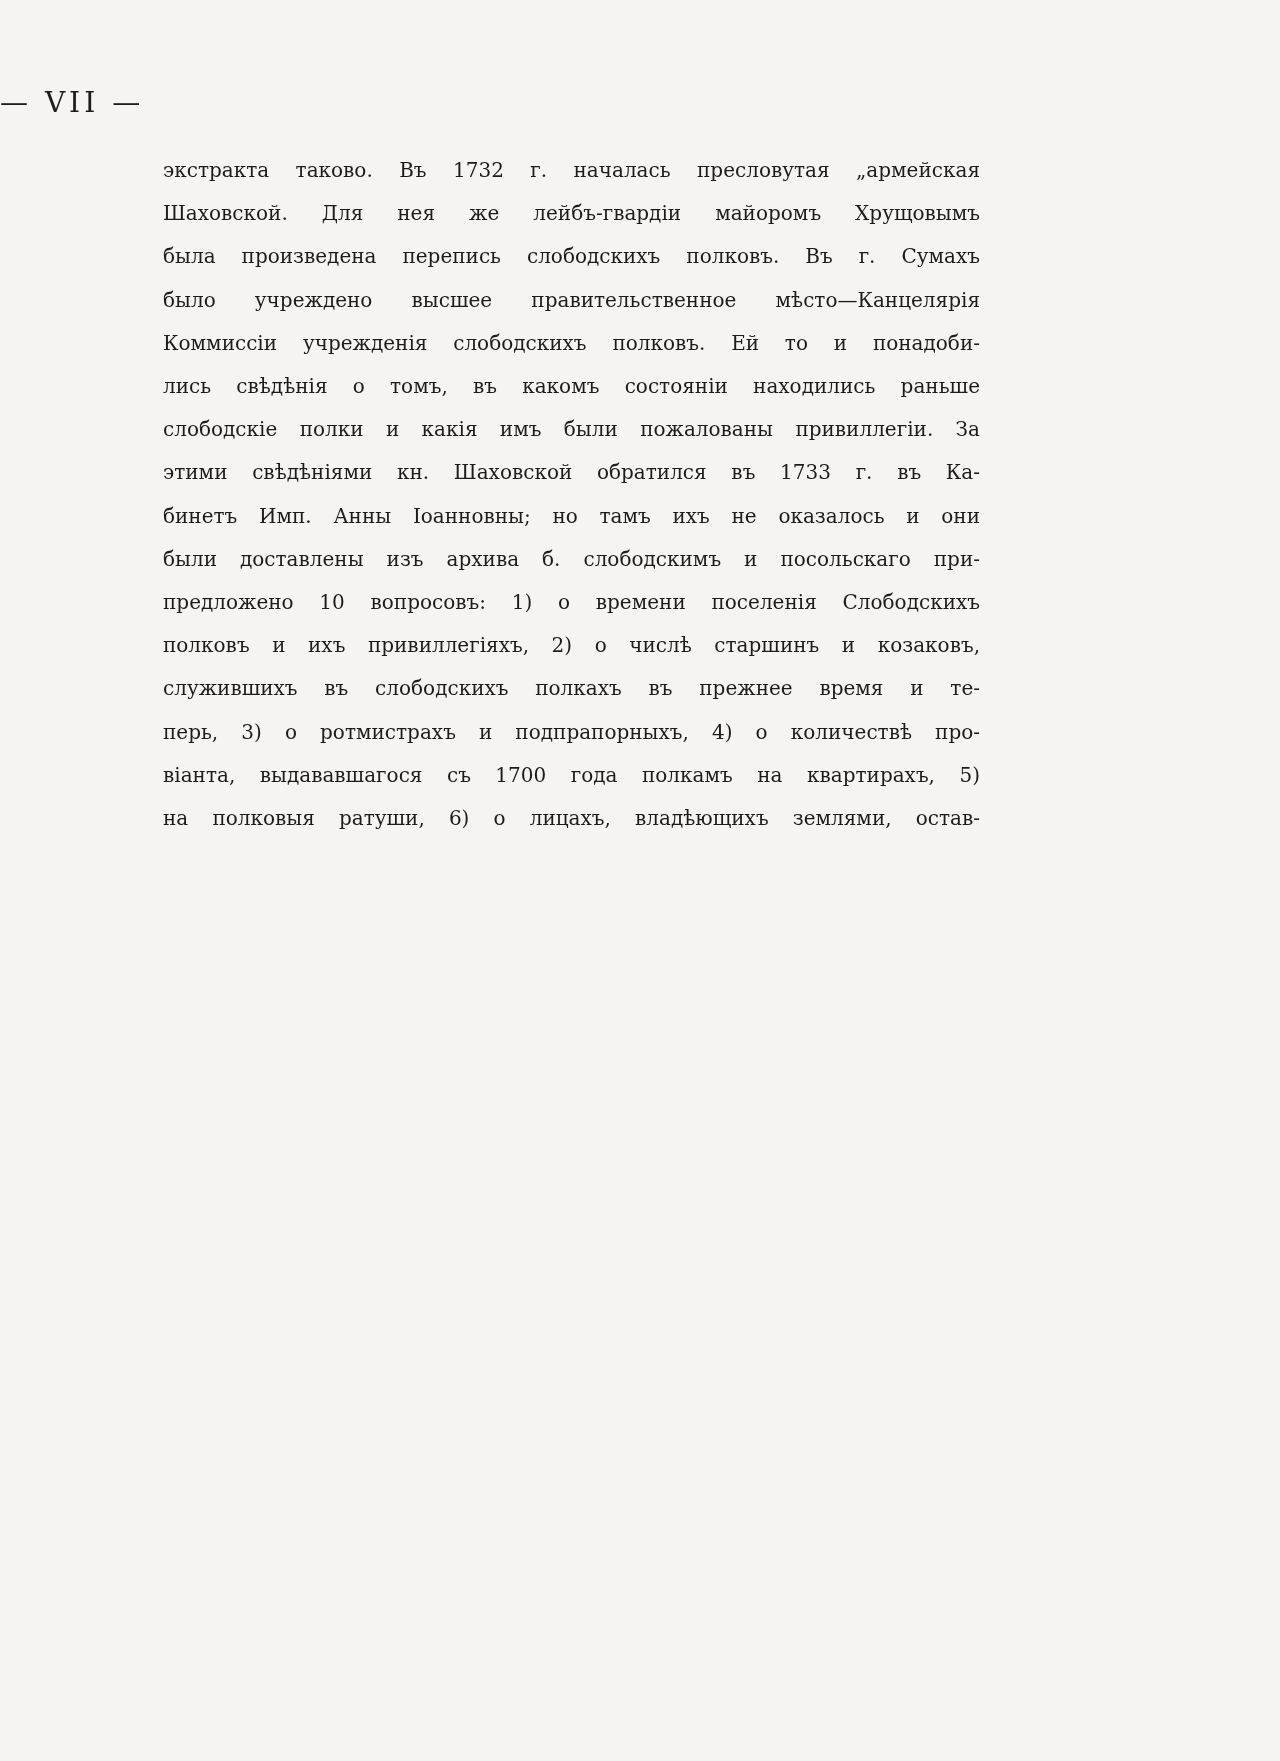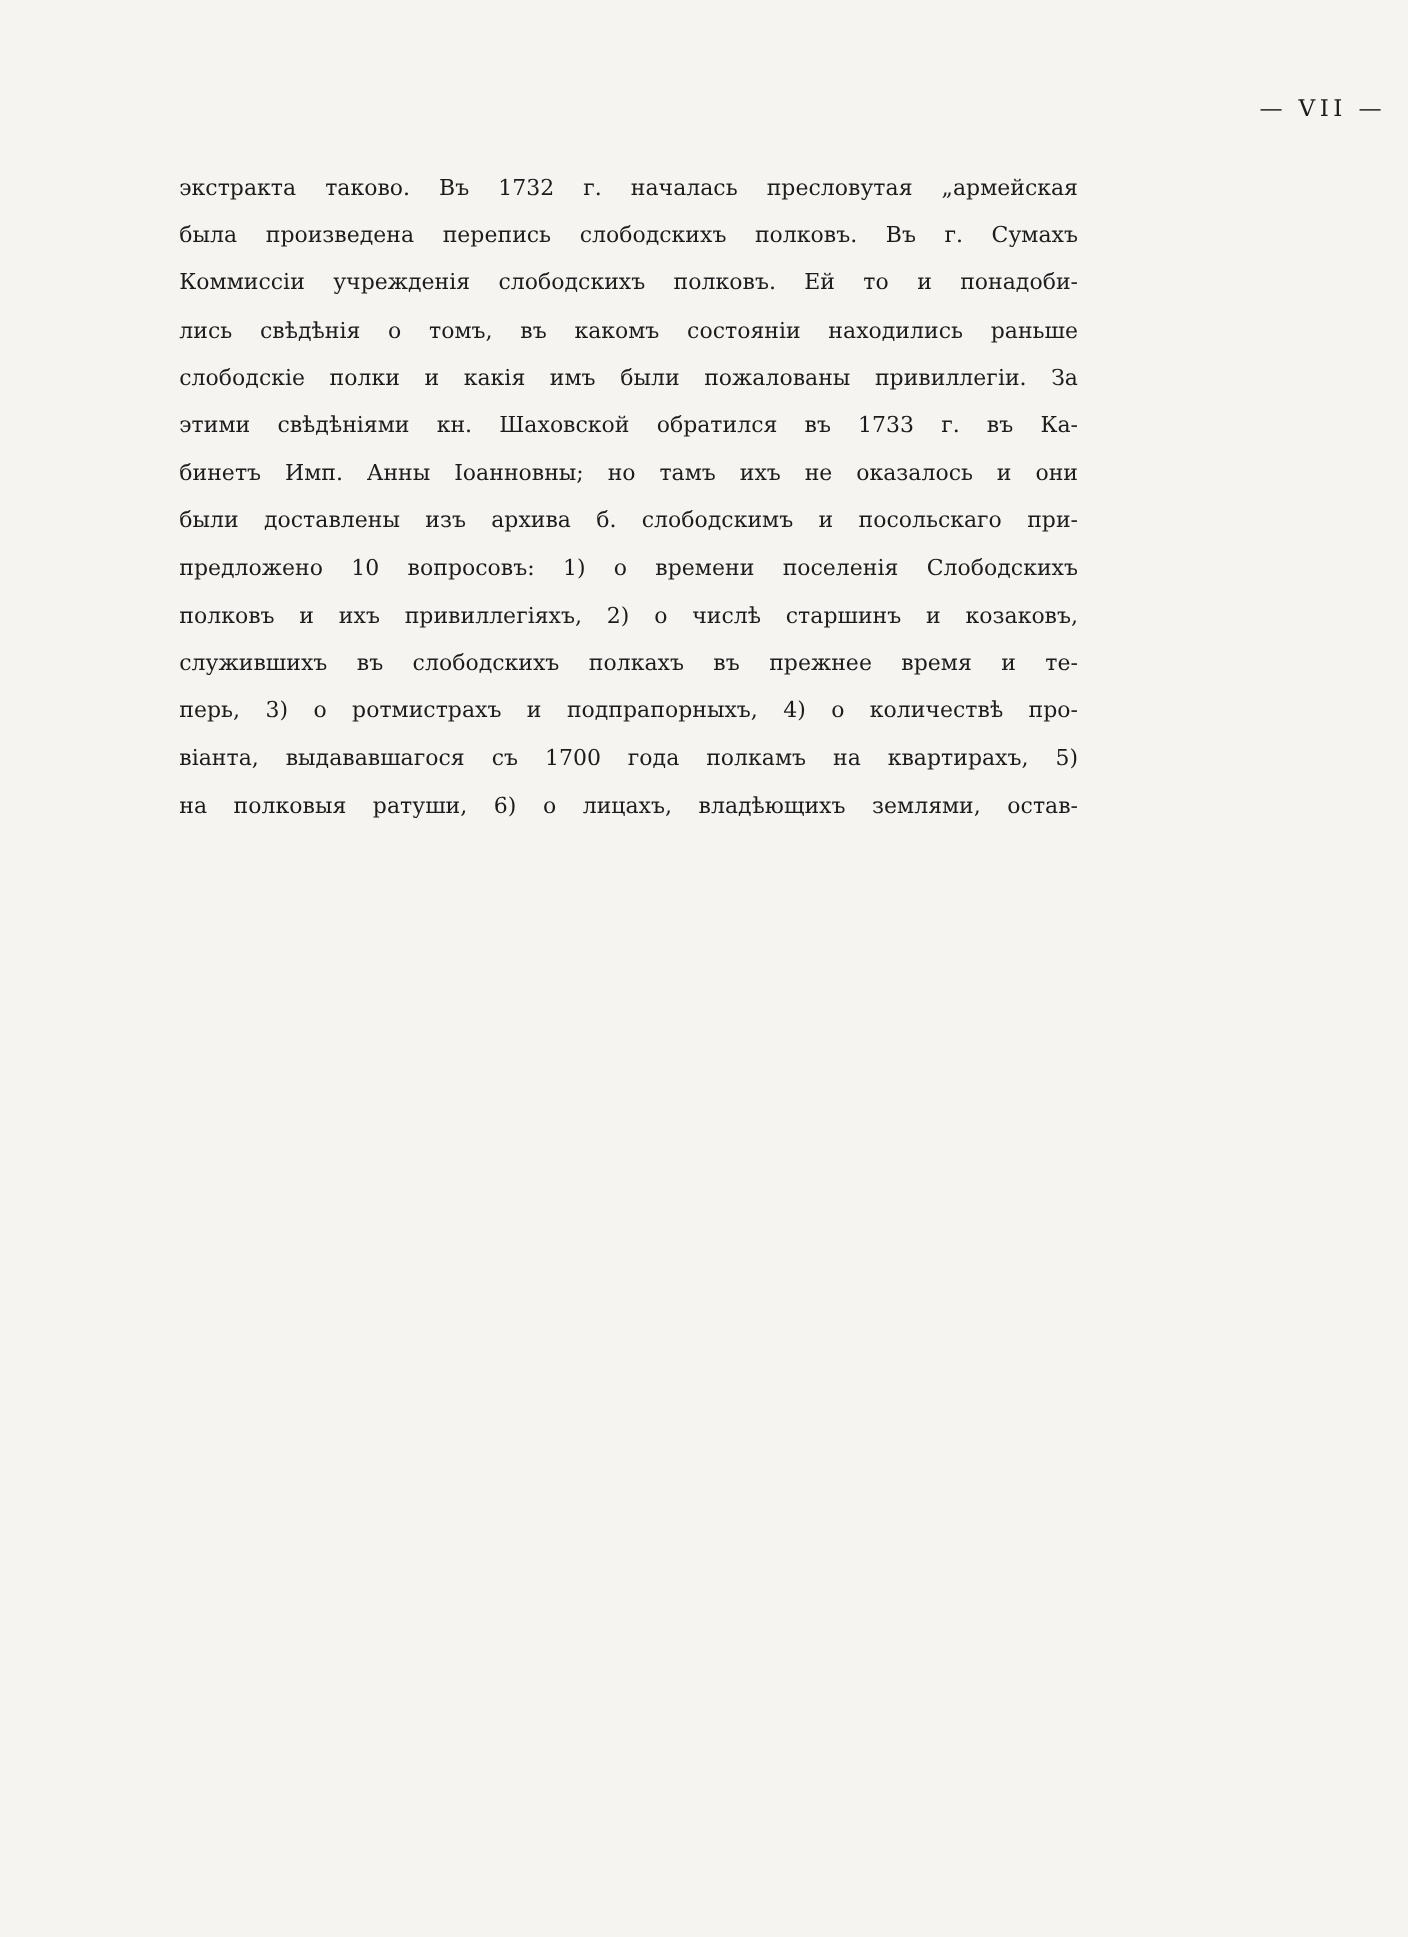--- a/index.html
+++ b/index.html
@@ -13,22 +13,22 @@
     background: #f5f4f1;
     color: #1c1c1c;
     font-family: "DejaVu Serif", "Liberation Serif", serif;
     overflow: hidden;
   }
   .page-header {
     position: absolute;
     top: 86px;
     left: 0;
     width: 1260px;
-    text-align: right;
-    font-size: 21px;
+    text-align: left;
+    font-size: 28px;
     letter-spacing: 4px;
     white-space: nowrap;
   }
   .text-block {
     position: absolute;
     top: 149px;
     left: 163px;
     width: 817px;
   }
   .line {
@@ -40,21 +40,23 @@
     white-space: normal;
   }
 </style>
 </head>
 <body>
 
 <div class="page" style="background: rgb(245, 244, 241); color: rgb(28, 28, 28);">
   <div class="page-header">— VII —</div>
   <div class="text-block">
       <div class="line">экстракта таково. Въ 1732 г. началась пресловутая „армейская</div>
+      <div class="line">Шаховской. Для нея же лейбъ-гвардіи майоромъ Хрущовымъ</div>
       <div class="line">была произведена перепись слободскихъ полковъ. Въ г. Сумахъ</div>
+      <div class="line">было учреждено высшее правительственное мѣсто—Канцелярія</div>
       <div class="line">Коммиссіи учрежденія слободскихъ полковъ. Ей то и понадоби-</div>
       <div class="line">лись свѣдѣнія о томъ, въ какомъ состояніи находились раньше</div>
       <div class="line">слободскіе полки и какія имъ были пожалованы привиллегіи. За</div>
       <div class="line">этими свѣдѣніями кн. Шаховской обратился въ 1733 г. въ Ка-</div>
       <div class="line">бинетъ Имп. Анны Іоанновны; но тамъ ихъ не оказалось и они</div>
       <div class="line">были доставлены изъ архива б. слободскимъ и посольскаго при-</div>
       <div class="line">предложено 10 вопросовъ: 1) о времени поселенія Слободскихъ</div>
       <div class="line">полковъ и ихъ привиллегіяхъ, 2) о числѣ старшинъ и козаковъ,</div>
       <div class="line">служившихъ въ слободскихъ полкахъ въ прежнее время и те-</div>
       <div class="line">перь, 3) о ротмистрахъ и подпрапорныхъ, 4) о количествѣ про-</div>

